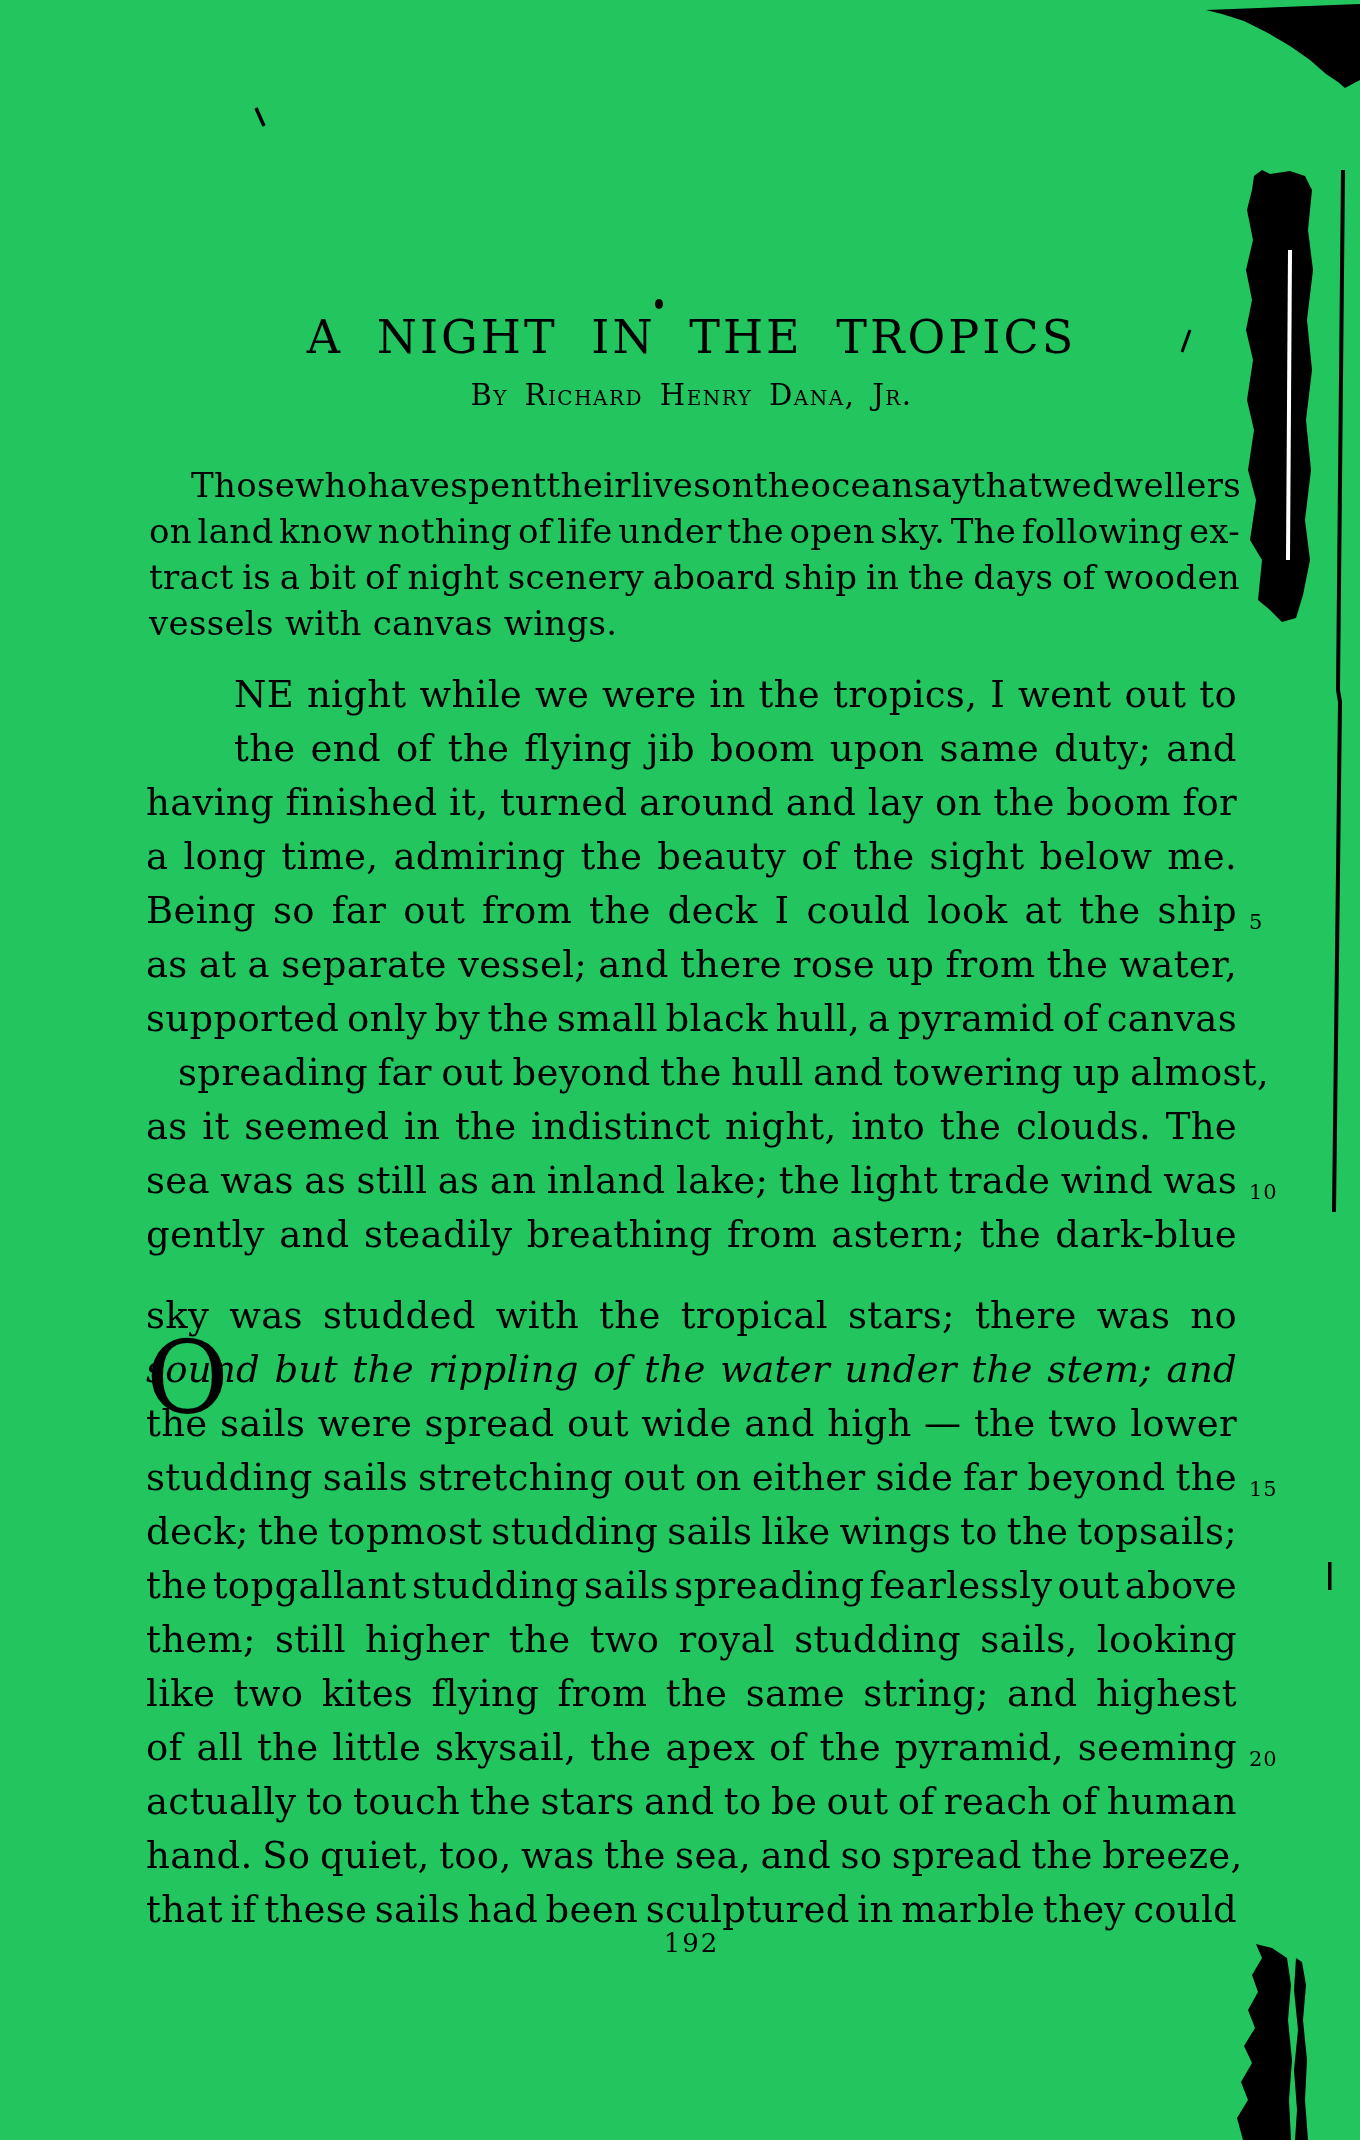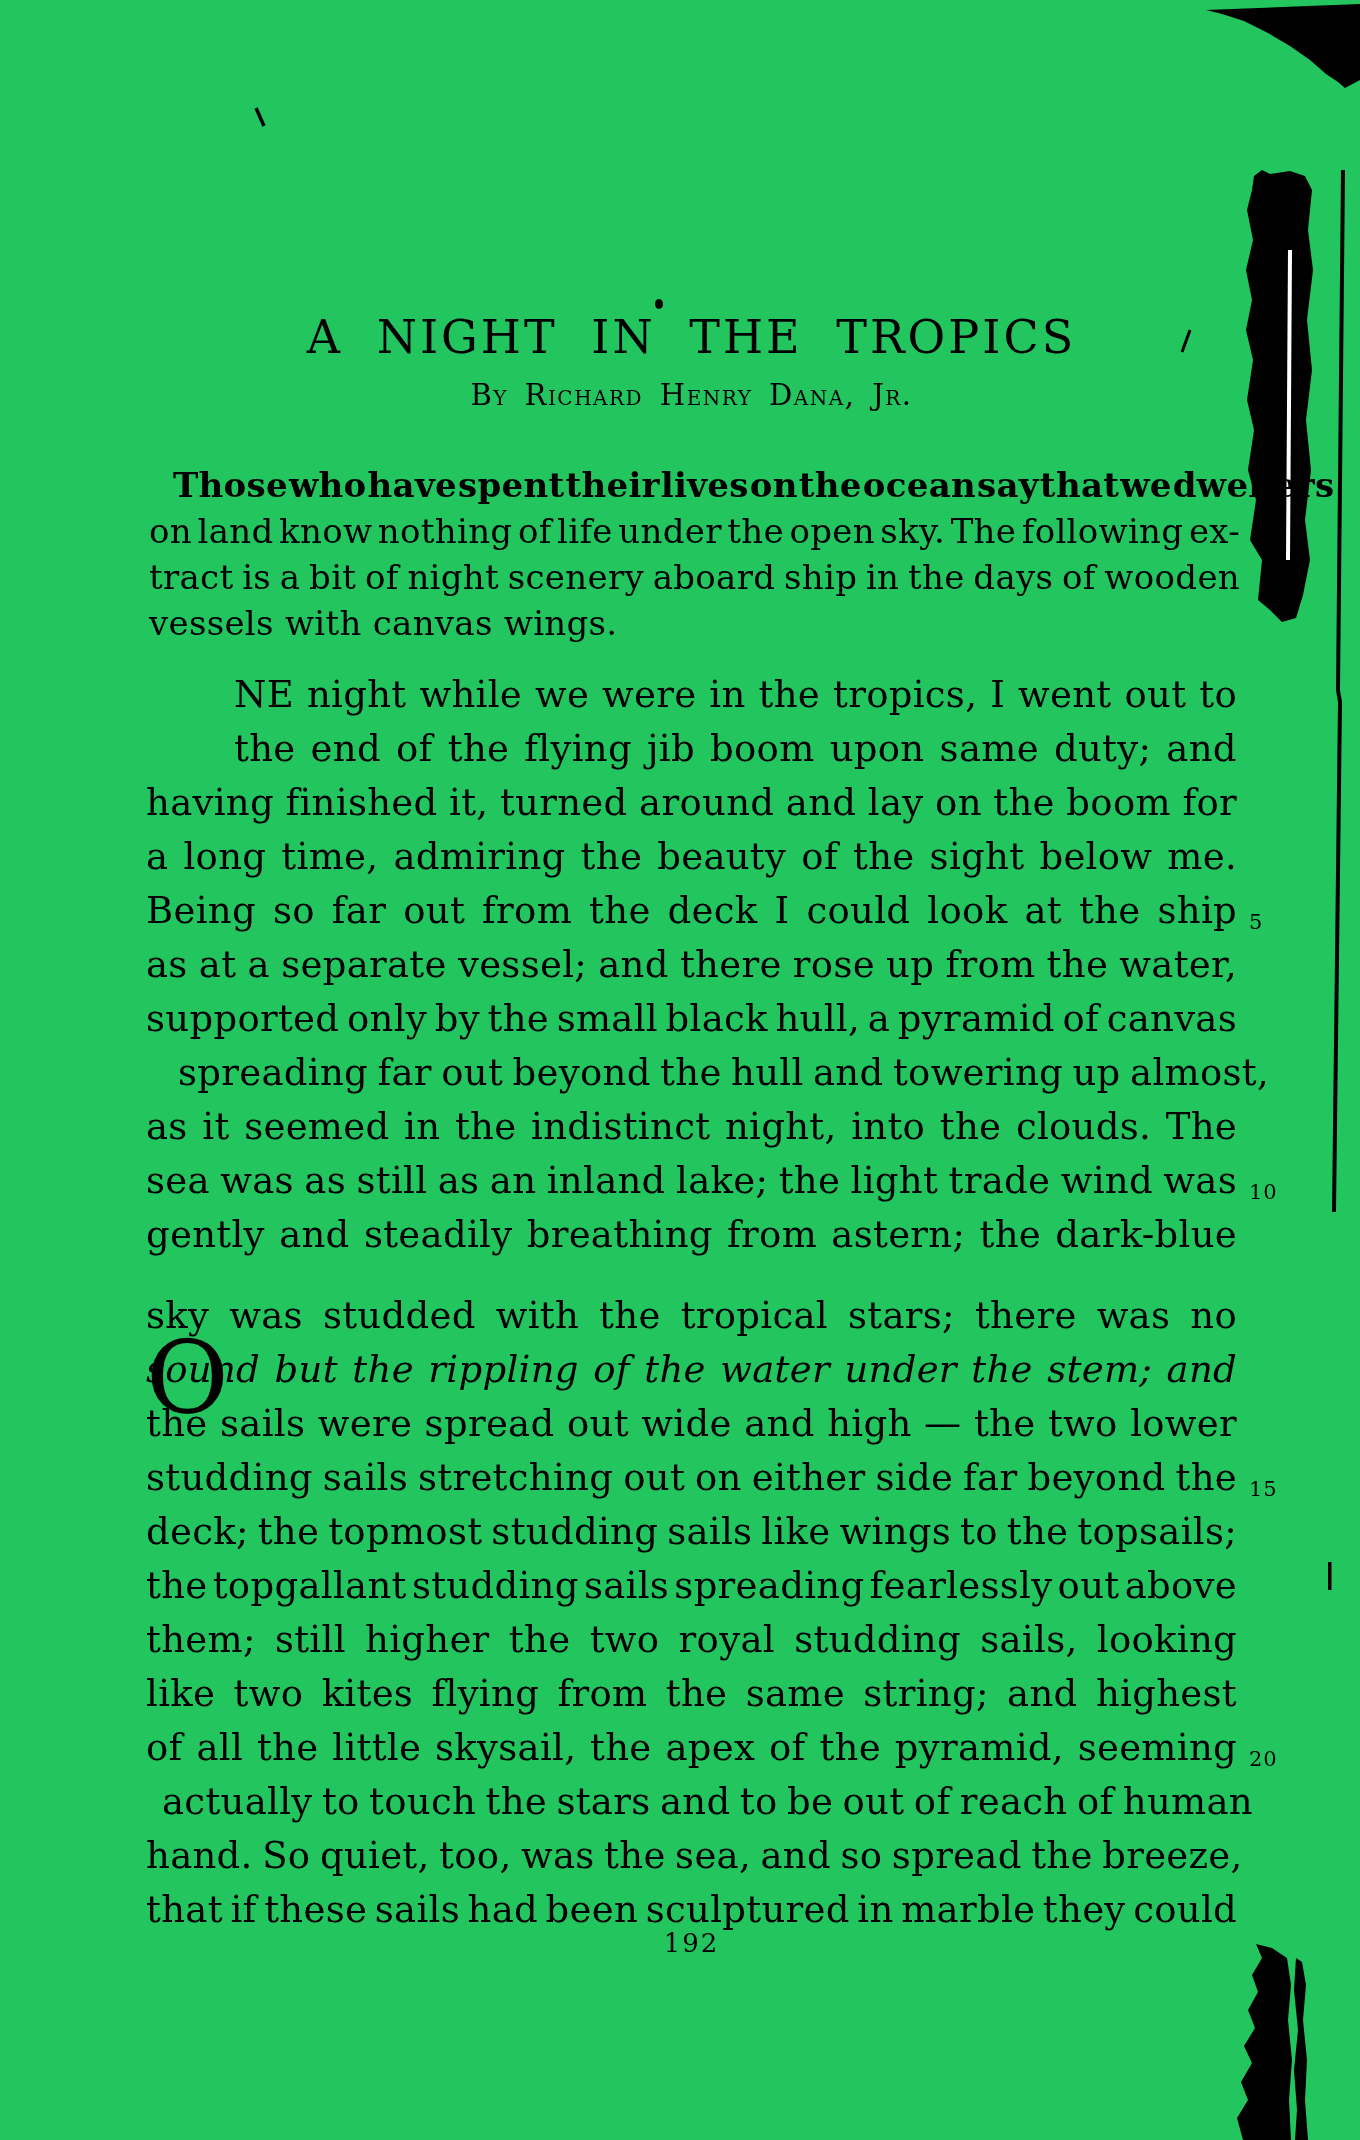--- a/index.html
+++ b/index.html
@@ -17,21 +17,21 @@
     text-align:center;font-size:46px;letter-spacing:3px;word-spacing:16px;
     white-space:nowrap;line-height:1.1;
   }
   .byline{
     position:absolute;left:146px;top:378px;width:1091px;
     text-align:center;font-size:29px;font-variant:small-caps;
     letter-spacing:1.5px;word-spacing:6px;white-space:nowrap;
   }
   .intro{position:absolute;left:149px;top:462px;width:1091px;font-size:34px;}
   .iline{height:46px;line-height:46px;white-space:nowrap;letter-spacing:0.3px;}
-  .iline.ind{margin-left:24px;font-weight:bold;}
+  .iline.ind{margin-left:42px;}
   .bodytext{position:absolute;left:146px;top:668px;width:1091px;font-size:37px;}
   .bline{position:relative;height:54px;line-height:54px;white-space:nowrap;letter-spacing:0.3px;}
   .bline.dc{margin-left:88px;}
   .dropcap{
     position:absolute;left:0;top:660px;
     font-size:101px;line-height:1;letter-spacing:0;
   }
   .lineno{
     position:absolute;left:calc(100% + 12px);bottom:5px;
     font-size:21px;line-height:21px;letter-spacing:1px;
@@ -84,20 +84,20 @@
     <div class="bline fit" style="word-spacing: 2.25px;"><span class="t">gently and steadily breathing from astern; the dark-blue</span></div>
     <div class="bline fit" style="word-spacing: 7.97222px; margin-top: 27px;"><span class="t">sky was studded with the tropical stars; there was no</span></div>
     <div class="bline fit" style="word-spacing: 2.40781px; font-style: italic;"><span class="t">sound but the rippling of the water under the stem; and</span></div>
     <div class="bline fit" style="word-spacing: 0.463068px;"><span class="t">the sails were spread out wide and high — the two lower</span></div>
     <div class="bline fit" style="word-spacing: -2.07465px;"><span class="t">studding sails stretching out on either side far beyond the</span><span class="lineno">15</span></div>
     <div class="bline fit" style="word-spacing: -3.05729px;"><span class="t">deck; the topmost studding sails like wings to the topsails;</span></div>
     <div class="bline fit" style="word-spacing: -6.85045px;"><span class="t">the topgallant studding sails spreading fearlessly out above</span></div>
     <div class="bline fit" style="word-spacing: 7.20703px;"><span class="t">them; still higher the two royal studding sails, looking</span></div>
     <div class="bline fit" style="word-spacing: 6.31424px;"><span class="t">like two kites flying from the same string; and highest</span></div>
     <div class="bline fit" style="word-spacing: 1.78906px;"><span class="t">of all the little skysail, the apex of the pyramid, seeming</span><span class="lineno">20</span></div>
-    <div class="bline fit" style="word-spacing: -2.65365px; margin-left: 16px;"><span class="t">actually to touch the stars and to be out of reach of human</span></div>
+    <div class="bline fit" style="word-spacing: -2.65365px;"><span class="t">actually to touch the stars and to be out of reach of human</span></div>
     <div class="bline fit" style="word-spacing: -2.55398px;"><span class="t">hand. So quiet, too, was the sea, and so spread the breeze,</span></div>
     <div class="bline fit" style="word-spacing: -4.46094px;"><span class="t">that if these sails had been sculptured in marble they could</span></div>
   </div>
 
   <div class="folio">192</div>
 
 </div>
 
 </body></html>

